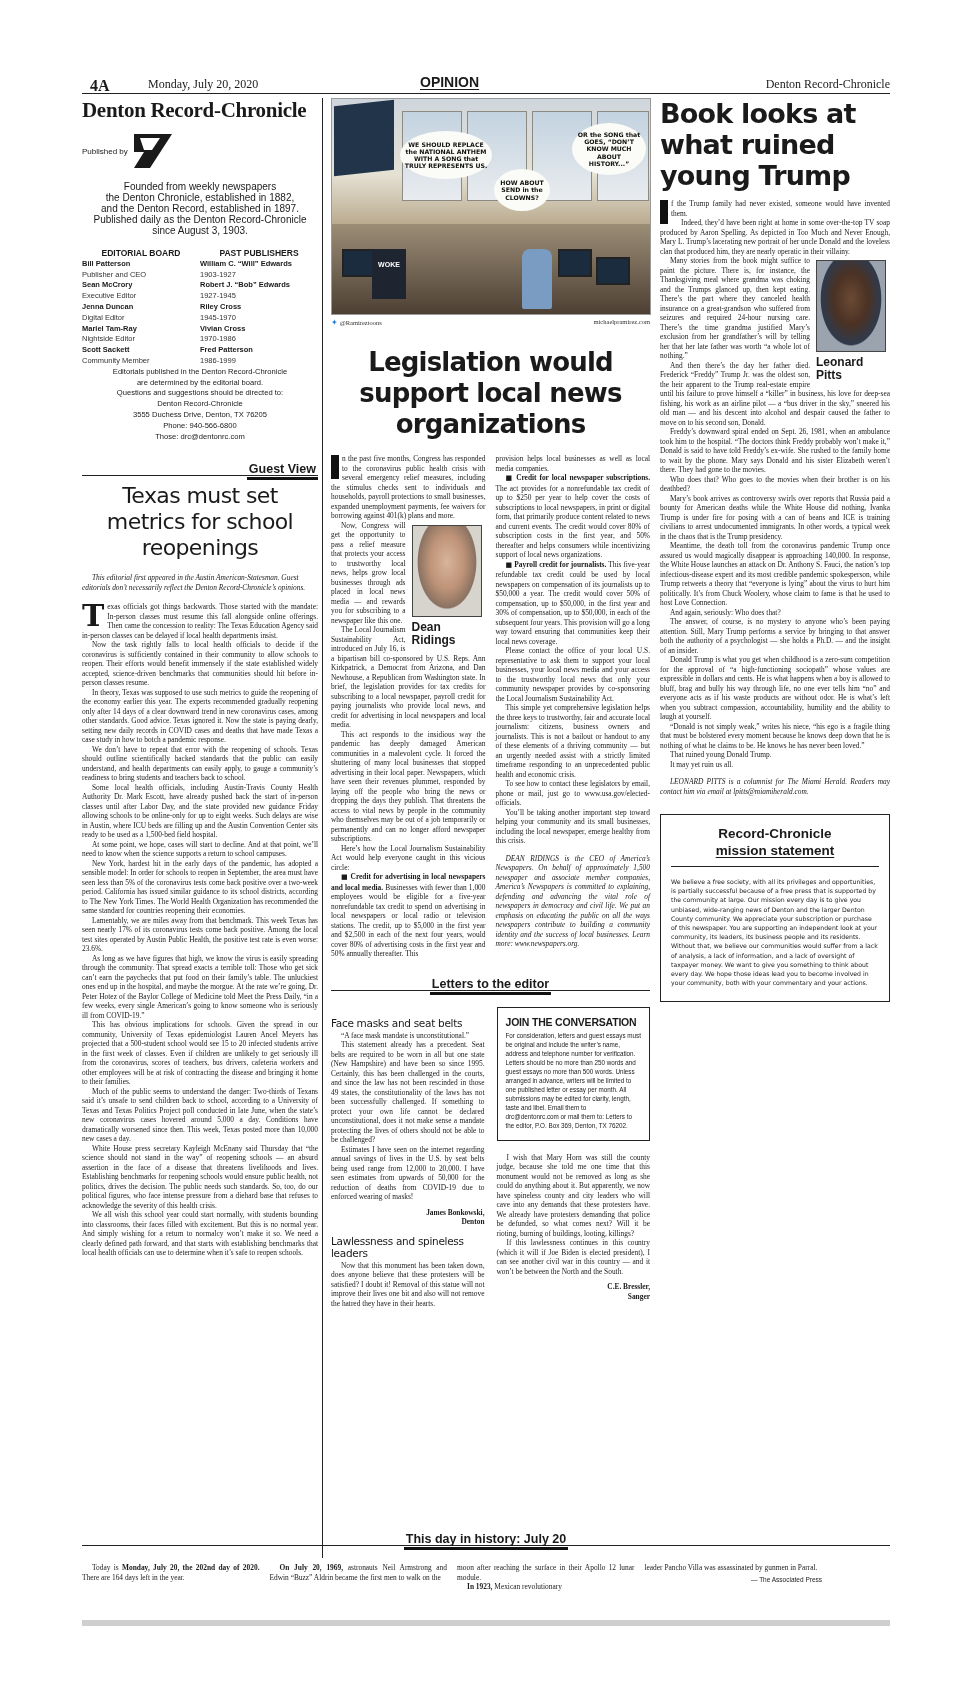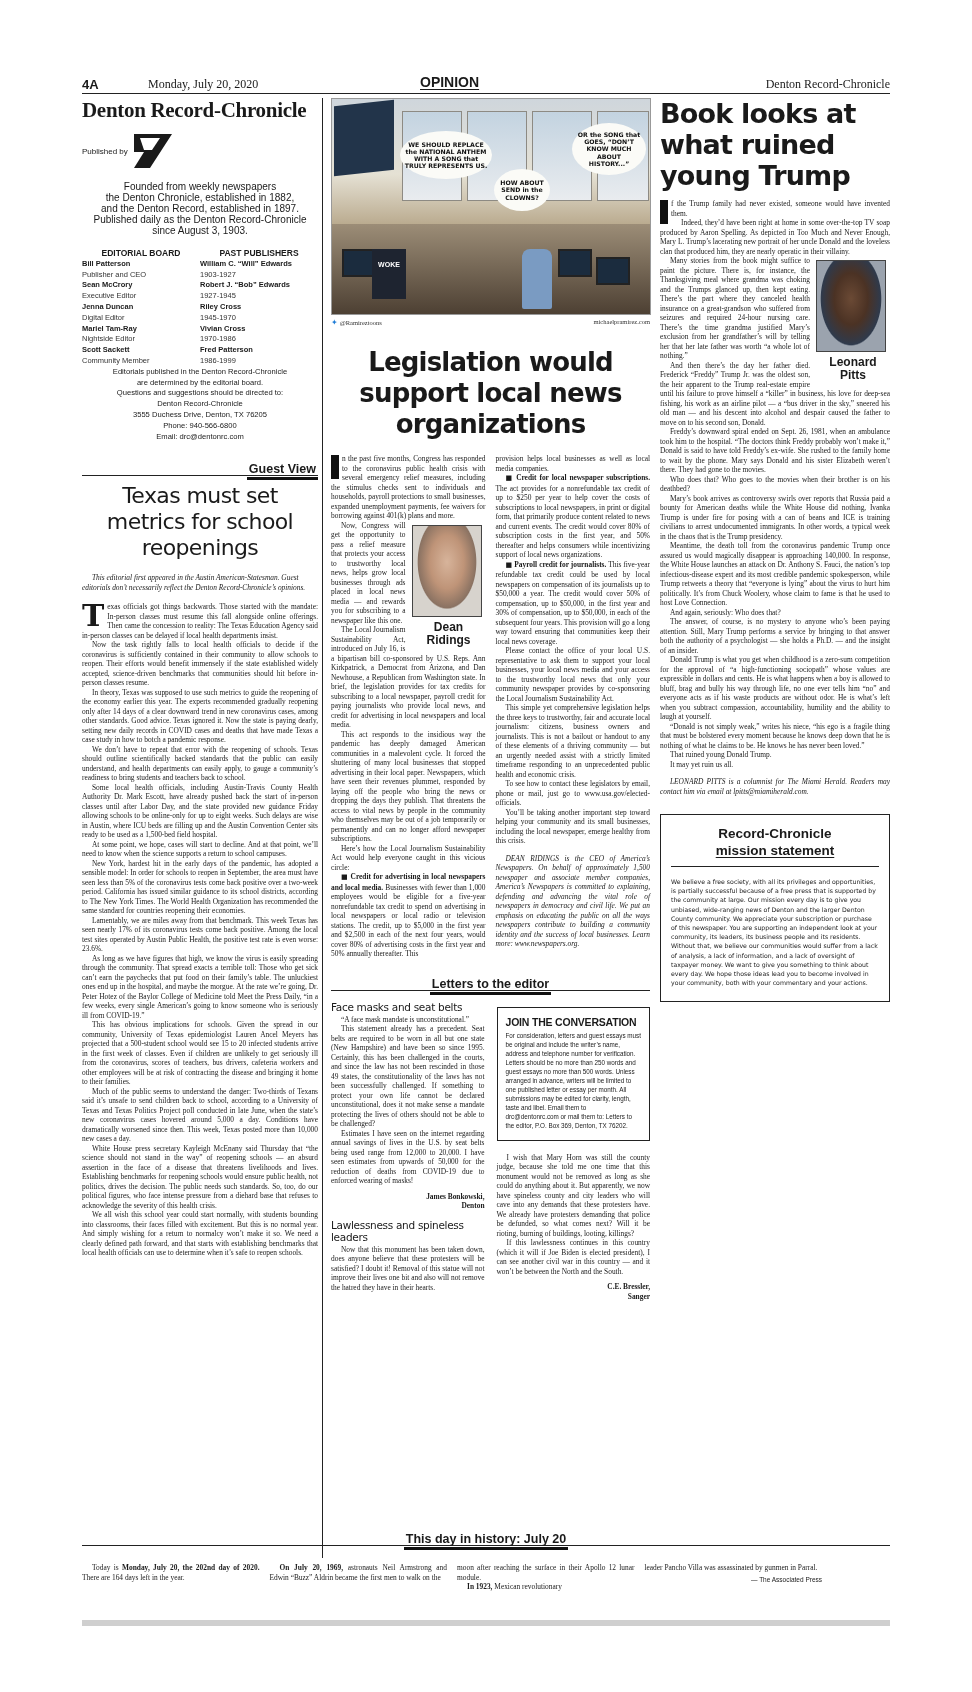--- a/index.html
+++ b/index.html
@@ -1,20 +1,20 @@
 <!DOCTYPE html>
 <html><head>
 <meta charset="utf-8">
 <style>
   * { box-sizing: border-box; margin: 0; padding: 0; }
   html, body { width: 972px; height: 1692px; background: #ffffff; overflow: hidden; }
   body { font-family: "DejaVu Serif", serif; color: #1a1a1a; position: relative; }
   .page { position: absolute; left: 82px; top: 72px; width: 808px; height: 1600px; }
   .masthead-bar { position: absolute; left: 0; top: 0; width: 808px; height: 22px; border-bottom: 1.5px solid #222; }
-  .pg-num { position: absolute; left: 0; top: 5px; font-family: Liberation Sans, sans-serif; font-weight: bold; font-size: 13px; }
+  .pg-num { position: absolute; left: 8px; top: 5px; font-family: Liberation Serif, serif; font-weight: bold; font-size: 16px; }
   .pg-date { position: absolute; left: 66px; top: 5px; font-family: "Liberation Serif", serif; font-size: 12px; }
   .pg-section { position: absolute; left: 338px; top: 2px; font-family: "Liberation Sans", sans-serif; font-weight: bold; font-size: 14px; text-decoration: underline; text-underline-offset: 2px; }
   .pg-paper { position: absolute; right: 0; top: 5px; font-family: "Liberation Serif", serif; font-size: 12px; }
 
   
   .col-left { position: absolute; left: 0; top: 26px; width: 236px; }
   .paper-name { font-family: "Liberation Serif", serif; font-weight: bold; font-size: 21px; letter-spacing: -0.3px; white-space: nowrap; }
   .pub-row { display: flex; align-items: center; margin-top: 10px; height: 36px; }
   .pub-by { font-family: "Liberation Sans", sans-serif; font-size: 8px; width: 52px; }
   .dmc-logo { width: 38px; height: 34px; margin-right: 8px; }
@@ -48,30 +48,30 @@
   .cartoon .bubble { position: absolute; background: #fbfbf7; border-radius: 50%; font-family: "DejaVu Sans", sans-serif; font-weight: bold; font-size: 6.2px; line-height: 7.2px; text-align: center; color: #111; display: flex; align-items: center; justify-content: center; padding: 4px; }
   .cartoon .cubicle { position: absolute; left: 0; right: 0; bottom: 0; height: 90px; background: linear-gradient(180deg,#9c8d77,#4d4033); }
   .cartoon .monitor { position: absolute; background: #1b2c3e; border: 2px solid #222; }
   .cartoon .fig { position: absolute; background: #3d4a5c; border-radius: 8px 8px 2px 2px; }
   .cartoon .woke { position: absolute; left: 40px; top: 150px; width: 34px; height: 50px; background: #1e2430; color: #fff; font-family: "Liberation Sans", sans-serif; font-size: 7px; font-weight: bold; text-align: center; padding-top: 12px; }
   .credit-row { display: flex; justify-content: space-between; font-family: "Liberation Serif", serif; font-size: 6.5px; margin-top: 3px; color: #333; }
   .credit-row .tw { color: #1d7bd6; font-size: 8px; margin-right: 2px; }
   .leg-title { font-family: "DejaVu Sans", sans-serif; font-weight: bold; font-size: 26px; line-height: 31px; text-align: center; margin-top: 20px; letter-spacing: -0.8px; }
   .leg-body { display: flex; gap: 10px; margin-top: 14px; }
   .leg-col { width: 155px; }
-  .mugshot { float: right; width: 74px; margin: 4px 0 4px 6px; text-align: center; }
+  .mugshot { float: right; width: 74px; margin: 4px 0 4px 6px; }
   .mug-photo { width: 70px; height: 92px; border: 1px solid #444; background: radial-gradient(ellipse at 50% 40%, #d7b49b 0%, #bf9478 35%, #8a7262 60%, #d7d3cd 62%); }
   .mug-photo.pitts { background: radial-gradient(ellipse at 50% 42%, #6b4a35 0%, #4b3224 35%, #2f3a4c 62%, #9ba3ae 64%); }
   .mug-name { font-family: "Liberation Sans", sans-serif; font-weight: bold; font-size: 12px; line-height: 13px; margin-top: 4px; }
   .bullet { font-family: "DejaVu Sans", sans-serif; font-size: 7px; }
   .author-tag { font-style: italic; }
   .letters-head { margin-top: 14px; }
   .letters-body { display: flex; gap: 12px; margin-top: 10px; }
   .letters-col { width: 156px; }
-  .l-title { font-family: "DejaVu Sans", sans-serif; font-size: 10.5px; letter-spacing: -0.3px; margin-bottom: 2px; }
+  .l-title { font-family: "DejaVu Sans", sans-serif; font-size: 10.5px; letter-spacing: -0.3px; margin-bottom: 2px; margin-top: 16px; }
   .sig { text-align: right; font-weight: bold; font-family: "Liberation Serif", serif; font-size: 7.4px; line-height: 9.5px; margin-top: 6px; }
   .join-box { border: 1px solid #222; padding: 8px 8px 10px 8px; margin-top: 6px; }
   .join-h { font-family: "Liberation Sans", sans-serif; font-weight: bold; font-size: 10.5px; letter-spacing: -0.2px; }
   .join-t { font-family: "Liberation Sans", sans-serif; font-size: 6.3px; line-height: 9px; margin-top: 3px; color: #222; }
 
   
   .col-right { position: absolute; left: 578px; top: 26px; width: 230px; }
   .pitts-title { font-family: "DejaVu Sans", sans-serif; font-size: 27px; line-height: 31px; letter-spacing: -0.8px; margin-top: 0; }
   .mission { border: 1px solid #222; padding: 10px 10px 14px 10px; margin-top: 18px; }
   .mission-h { font-family: "Liberation Sans", sans-serif; font-weight: bold; font-size: 13.5px; line-height: 17px; text-align: center; }
@@ -142,21 +142,21 @@
         <div class="b-role">1986-1999</div>
       </div>
     </div>
     <div class="contact">
       <div>Editorials published in the Denton Record-Chronicle</div>
       <div>are determined by the editorial board.</div>
       <div>Questions and suggestions should be directed to:</div>
       <div>Denton Record-Chronicle</div>
       <div>3555 Duchess Drive, Denton, TX 76205</div>
       <div>Phone: 940-566-6800</div>
-      <div>Email: drc@dentonrc.com</div>
+      <div>Those: drc@dentonrc.com</div>
     </div>
 
     <div class="section-head gv-head">
       <span>Guest View</span>
     </div>
     <h2 class="gv-title">Texas must set metrics for school reopenings</h2>
     <p class="italic-intro">This editorial first appeared in the Austin American-Statesman. Guest editorials don’t necessarily reflect the Denton Record-Chronicle’s opinions.</p>
     <div class="body-text" style="margin-top:10px;">
       <p class="first"><span class="dropcap-t">T</span><span>exas officials got things backwards. Those started with the mandate: In-person classes must resume this fall alongside online offerings. Then came the concession to reality: The Texas Education Agency said in-person classes can be delayed if local health departments insist.</span></p>
       <p>Now the task rightly falls to local health officials to decide if the coronavirus is sufficiently contained in their community to allow schools to reopen. Their efforts would benefit immensely if the state established widely accepted, science-driven benchmarks that communities should hit before in-person classes resume.</p>

